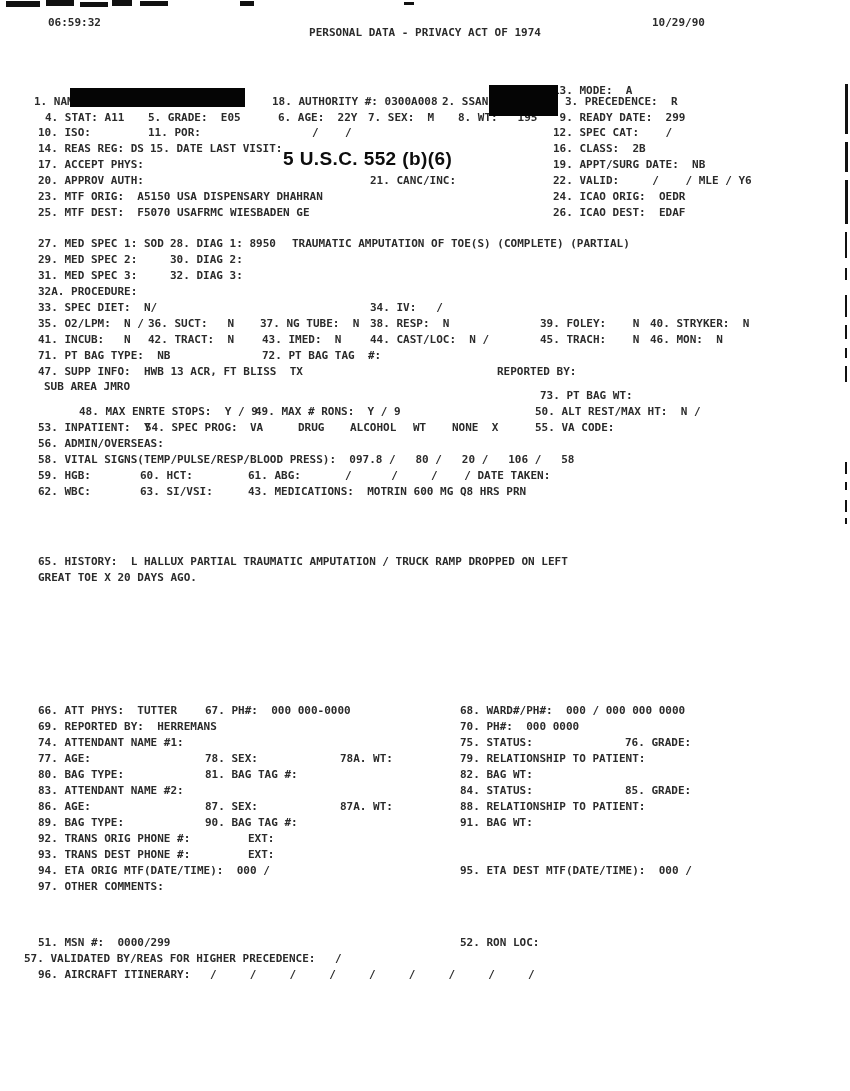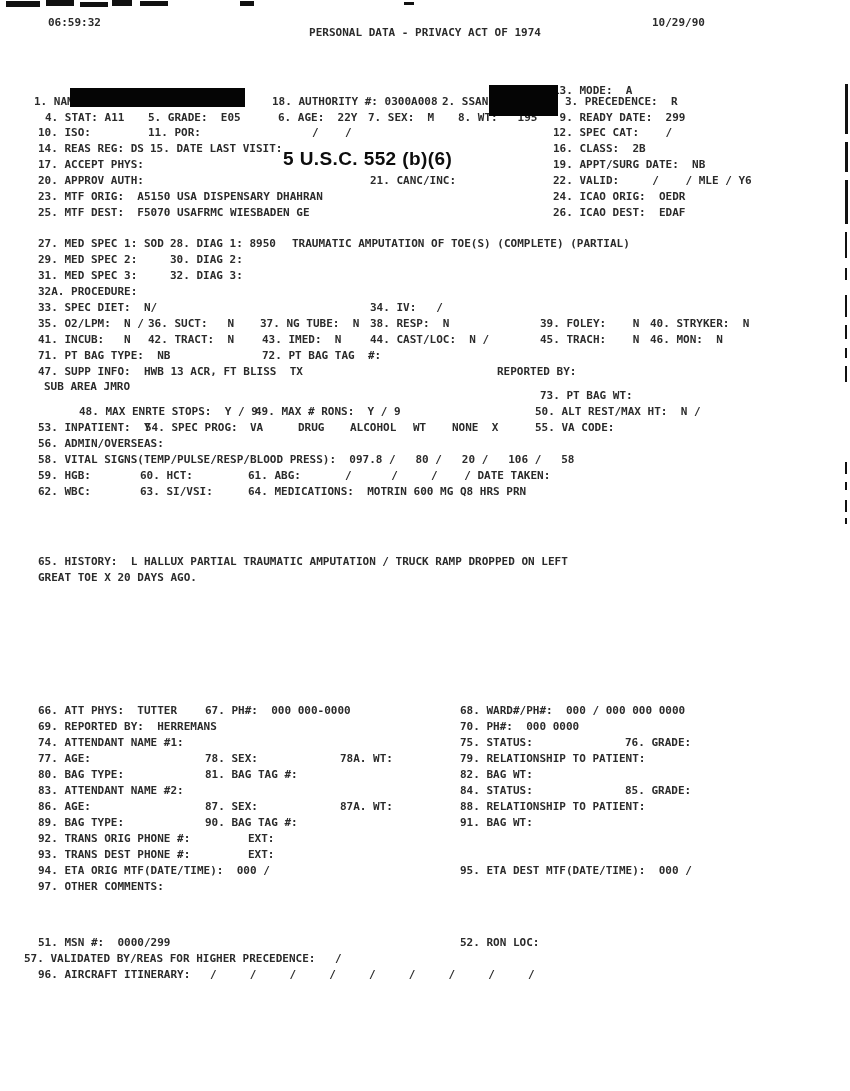--- a/index.html
+++ b/index.html
@@ -124,21 +124,21 @@
       <span class="seg" style="left: 452px; top: 422px;">NONE  X</span>
       <span class="seg" style="left: 535px; top: 422px;">55. VA CODE:</span>
       <span class="seg" style="left: 38px; top: 438px;">56. ADMIN/OVERSEAS:</span>
       <span class="seg" style="left: 38px; top: 454px;">58. VITAL SIGNS(TEMP/PULSE/RESP/BLOOD PRESS):  097.8 /   80 /   20 /   106 /   58</span>
       <span class="seg" style="left: 38px; top: 470px;">59. HGB:</span>
       <span class="seg" style="left: 140px; top: 470px;">60. HCT:</span>
       <span class="seg" style="left: 248px; top: 470px;">61. ABG:</span>
       <span class="seg" style="left: 345px; top: 470px;">/      /     /    / DATE TAKEN:</span>
       <span class="seg" style="left: 38px; top: 486px;">62. WBC:</span>
       <span class="seg" style="left: 140px; top: 486px;">63. SI/VSI:</span>
-      <span class="seg" style="left: 248px; top: 486px;">64. MEDICATIONS:  MOTRIN 600 MG Q8 HRS PRN</span>
+      <span class="seg" style="left: 248px; top: 486px;">43. MEDICATIONS:  MOTRIN 600 MG Q8 HRS PRN</span>
       <span class="seg" style="left: 38px; top: 556px;">65. HISTORY:  L HALLUX PARTIAL TRAUMATIC AMPUTATION / TRUCK RAMP DROPPED ON LEFT</span>
       <span class="seg" style="left: 38px; top: 572px;">GREAT TOE X 20 DAYS AGO.</span>
       <span class="seg" style="left: 38px; top: 705px;">66. ATT PHYS:  TUTTER</span>
       <span class="seg" style="left: 205px; top: 705px;">67. PH#:  000 000-0000</span>
       <span class="seg" style="left: 460px; top: 705px;">68. WARD#/PH#:  000 / 000 000 0000</span>
       <span class="seg" style="left: 38px; top: 721px;">69. REPORTED BY:  HERREMANS</span>
       <span class="seg" style="left: 460px; top: 721px;">70. PH#:  000 0000</span>
       <span class="seg" style="left: 38px; top: 737px;">74. ATTENDANT NAME #1:</span>
       <span class="seg" style="left: 460px; top: 737px;">75. STATUS:</span>
       <span class="seg" style="left: 625px; top: 737px;">76. GRADE:</span>

